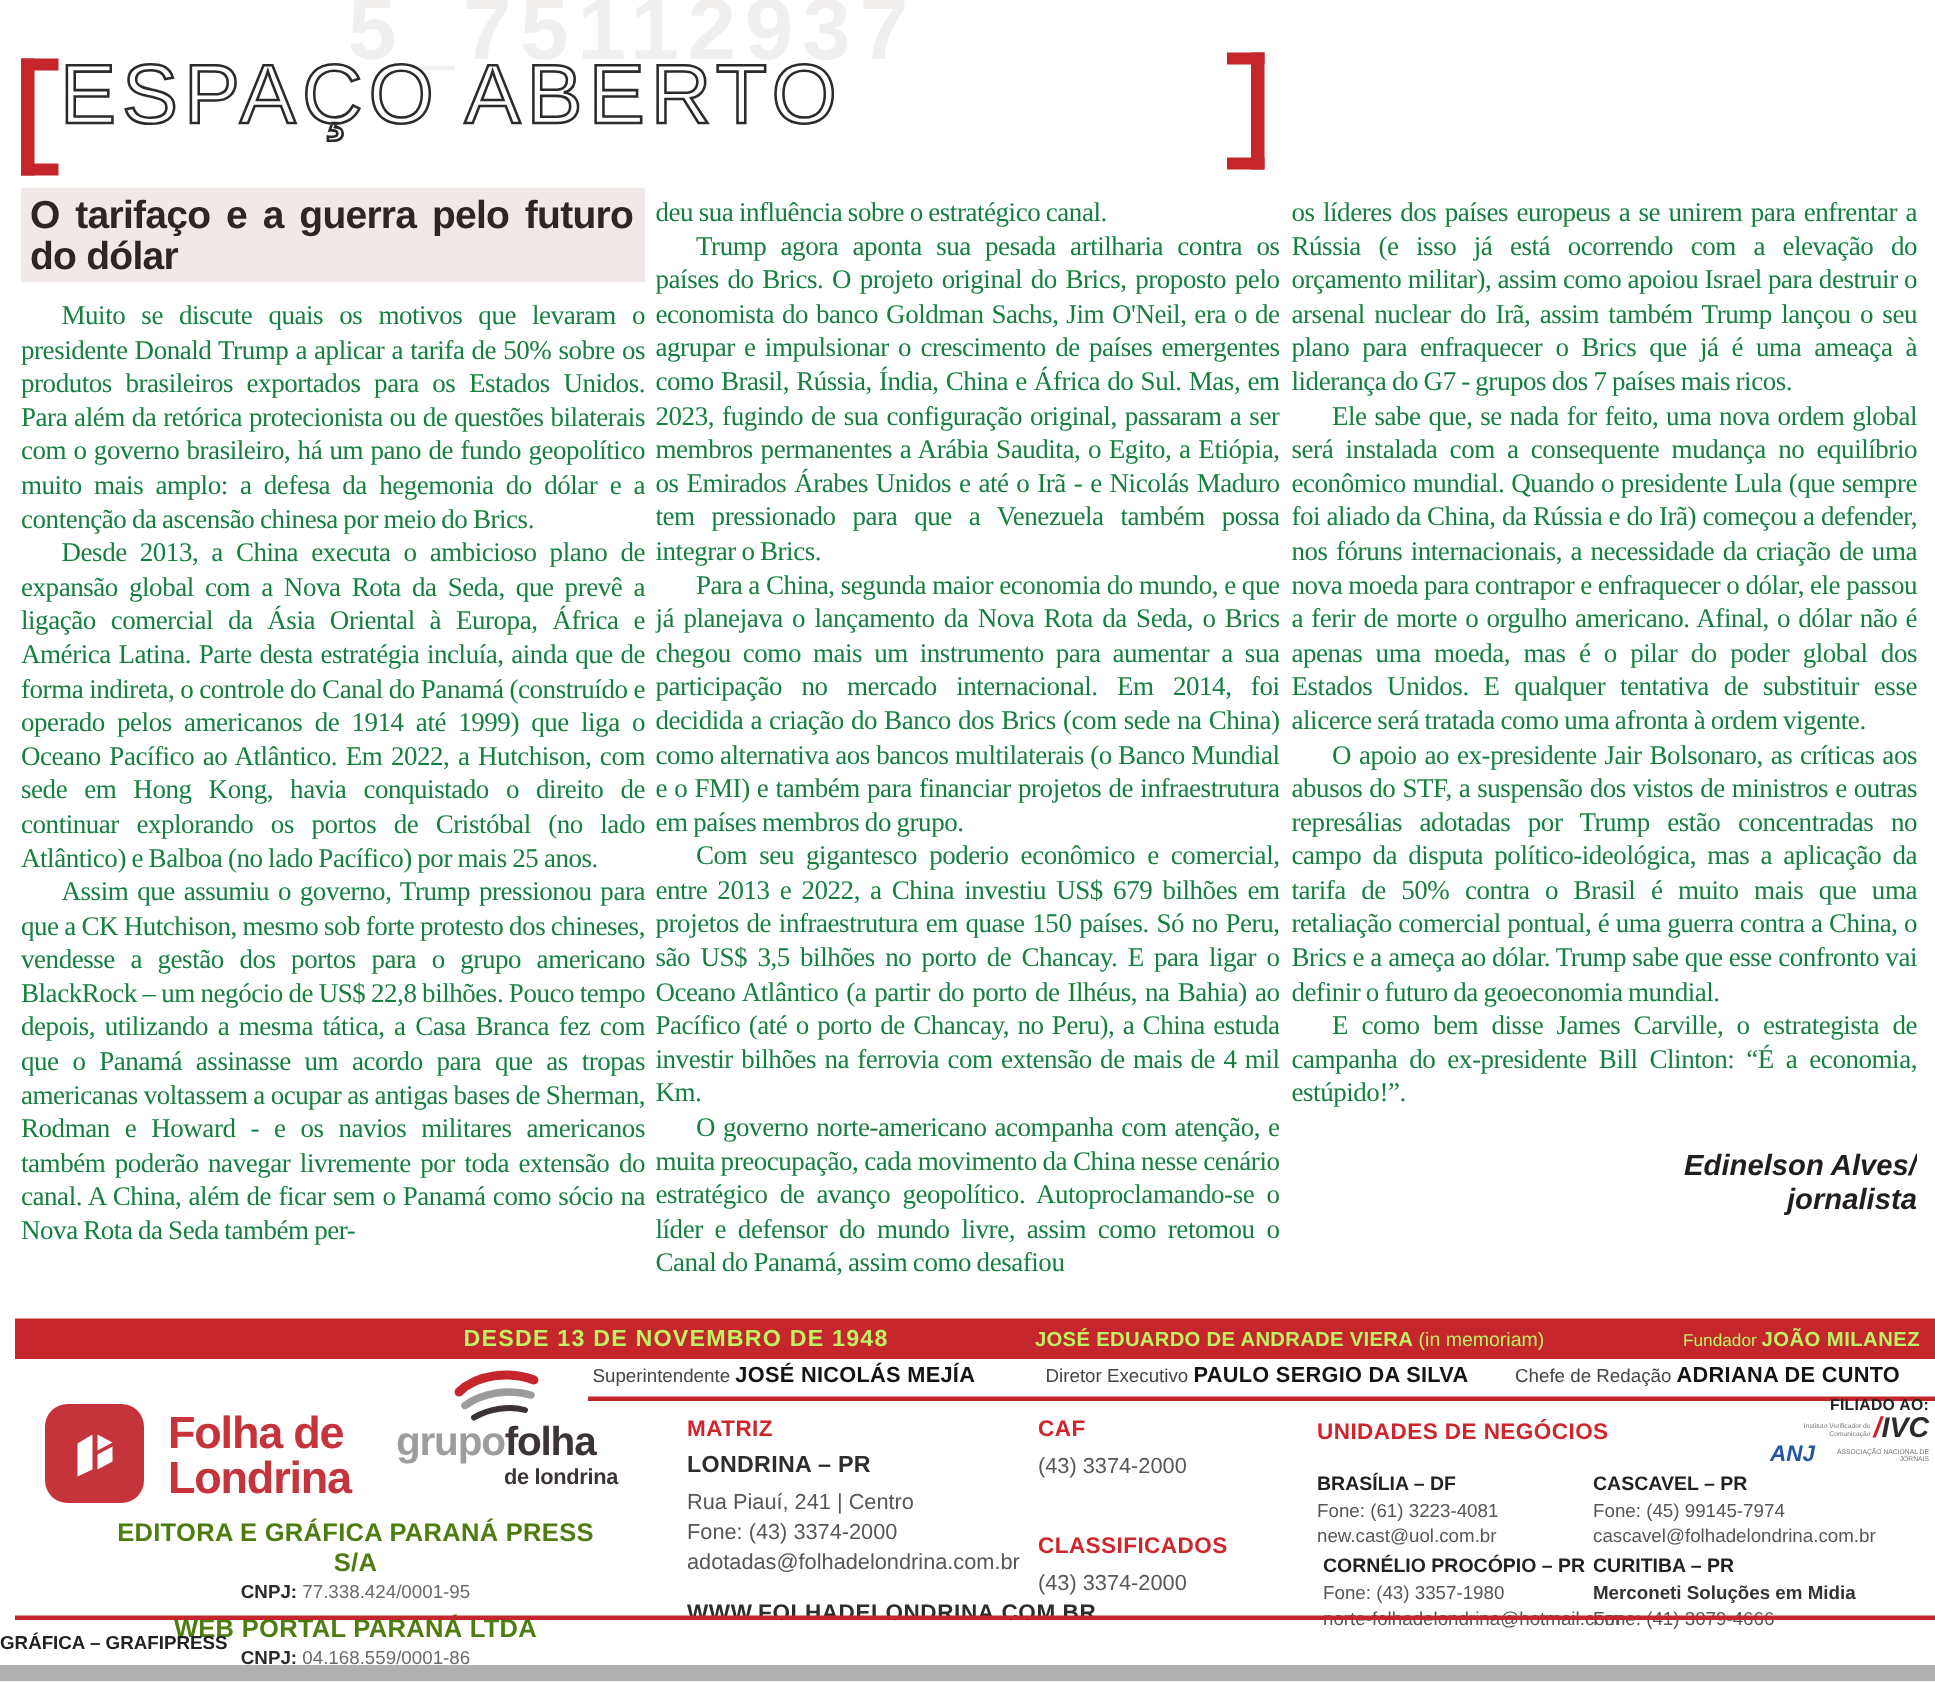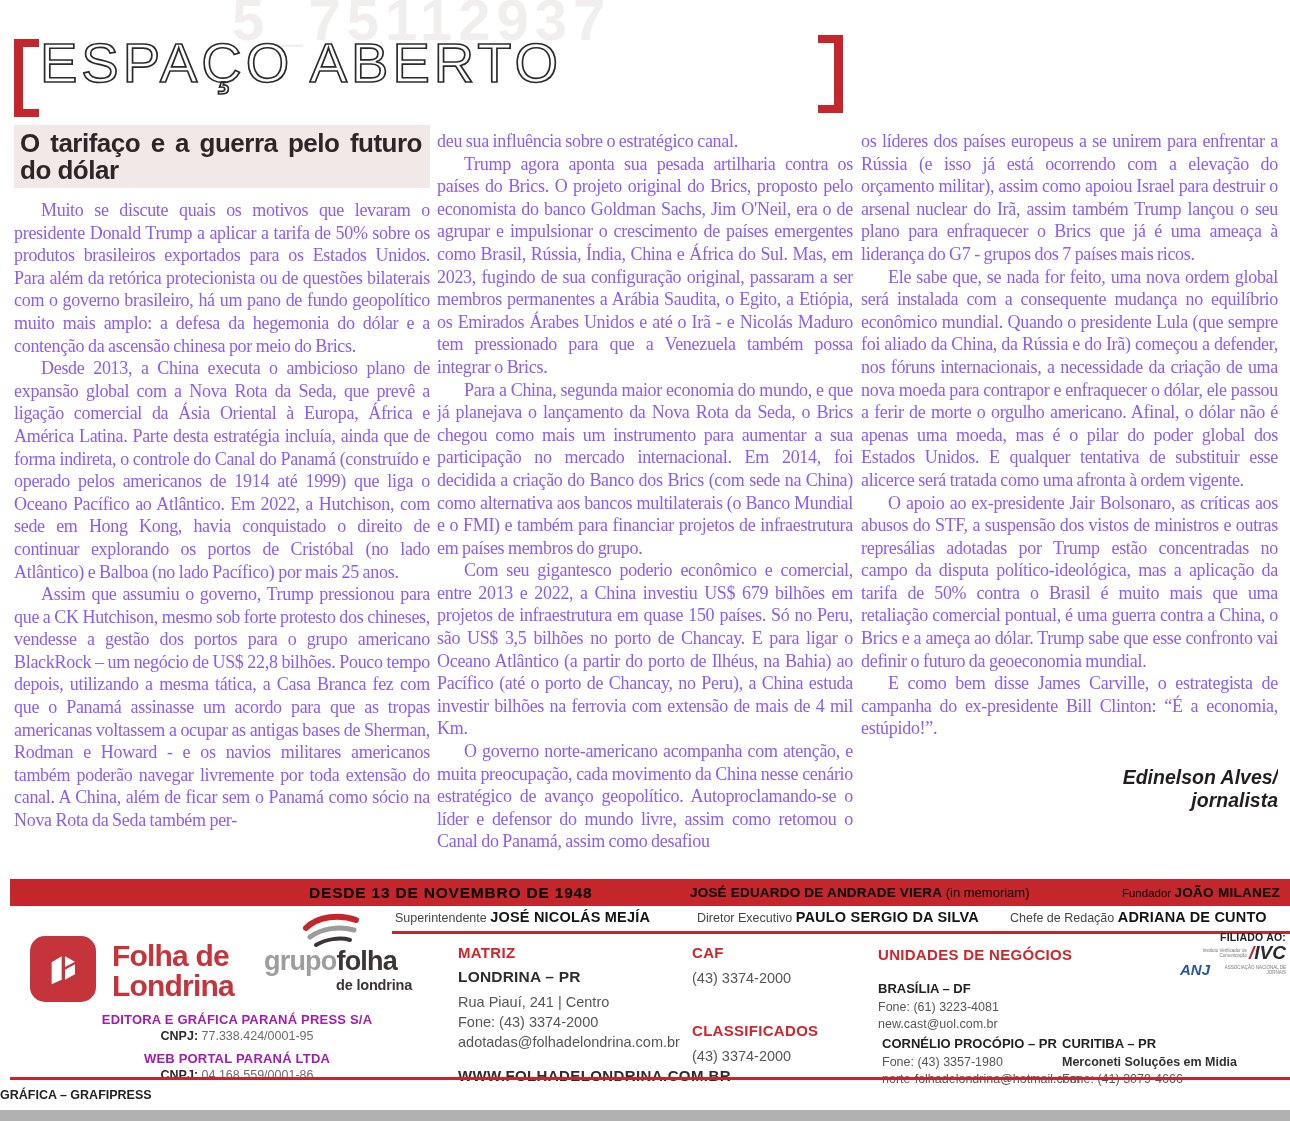--- a/index.html
+++ b/index.html
@@ -18,27 +18,27 @@
 
   
   .col{position:absolute;top:130px;width:416px;height:726px;overflow:hidden;text-align:justify;}
   .col1{left:14px;top:125px;}
   .col2{left:437px;}
   .col3{left:861px;width:417px;}
   .headline{background:#f1e8e8;color:#2e2527;font-weight:800;font-size:26px;line-height:27px;
             letter-spacing:-0.5px;padding:5px 8px 4px 6px;margin:0 0 11px 0;
             font-family:"Liberation Sans","DejaVu Sans",sans-serif;}
   .col p{margin:0;text-indent:27px;font-family:"Liberation Serif","DejaVu Serif",serif;
-         font-size:18px;line-height:22.6px;color:#8b5cf6;letter-spacing:-0.3px;word-spacing:-0.5px;}
+         font-size:18px;line-height:22.6px;color:#15803d;letter-spacing:-0.3px;word-spacing:-0.5px;}
   .col p.noindent{text-indent:0;}
   .byline{margin-top:26px;text-align:right;font-style:italic;font-weight:800;font-size:19.5px;
           line-height:23px;color:#221e1f;}
 
   
-  .redbar{position:absolute;left:10px;top:879px;width:1280px;height:27px;background:#c4262b;color:#000000;}
+  .redbar{position:absolute;left:10px;top:879px;width:1280px;height:27px;background:#c4262b;color:#bef264;}
   .redbar .rb{position:absolute;top:0;height:27px;line-height:27px;white-space:nowrap;}
   .rb-since{left:299px;font-weight:800;font-size:15.5px;letter-spacing:0.8px;}
   .rb-memoriam{left:680px;font-size:13px;}
   .rb-memoriam b{font-weight:800;font-size:13.5px;letter-spacing:0.2px;}
   .rb-founder{right:10px;font-size:11.5px;}
   .rb-founder b{font-weight:800;font-size:13.5px;letter-spacing:0.3px;}
 
   .staff{position:absolute;top:908px;height:22px;white-space:nowrap;}
   .staff .role{font-size:12.5px;color:#454545;}
   .staff .name{font-weight:800;font-size:14.5px;color:#141414;letter-spacing:0.2px;}
@@ -49,21 +49,21 @@
                border-radius:15px;display:flex;align-items:center;justify-content:center;}
   .folha-name{position:absolute;left:112px;top:941px;font-size:30px;line-height:30px;font-weight:800;
               color:#c5333b;letter-spacing:-0.8px;}
   .grupo-swoosh{position:absolute;left:300px;top:912px;}
   .grupo-name{position:absolute;left:264px;top:948px;width:148px;font-size:27px;font-weight:800;
               letter-spacing:-0.8px;line-height:27px;white-space:nowrap;}
   .grupo-name .g1{color:#9d9d9d;} .grupo-name .g2{color:#3c3335;}
   .grupo-sub{position:absolute;left:264px;top:977px;width:148px;text-align:right;font-size:14.5px;
              font-weight:800;color:#3c3335;letter-spacing:-0.2px;}
   .company{position:absolute;left:66px;top:1012px;width:342px;text-align:center;}
-  .company .c-name{font-weight:800;font-size:13px;color:#a21caf;letter-spacing:0.2px;}
+  .company .c-name{font-weight:800;font-size:17px;color:#4d7c0f;letter-spacing:0.2px;}
   .company .c-cnpj{font-size:12.5px;color:#6b6b6b;margin:2px 0 8px 0;}
   .company .c-cnpj b{color:#2b2b2b;font-weight:800;}
 
   .fcol{position:absolute;top:944px;}
   .fcol .f-title{color:#cf262c;font-weight:800;font-size:15px;letter-spacing:0.3px;margin-bottom:7px;}
   .fcol .f-strong{font-weight:800;font-size:15.5px;color:#2d2d2d;letter-spacing:0.2px;margin-bottom:6px;}
   .fcol .f-line{font-size:14.5px;color:#565656;line-height:20px;}
   .matriz{left:458px;width:230px;}
   .matriz .f-www{font-weight:800;font-size:15px;color:#2d2d2d;letter-spacing:0.4px;margin-top:15px;}
   .caf{left:692px;width:180px;}
@@ -187,20 +187,25 @@
   </div>
 
   <div class="fcol unidades">
     <div class="f-title">UNIDADES DE NEGÓCIOS</div>
   </div>
   <div class="un-item un-0">
     <div class="u-city">BRASÍLIA – DF</div>
     <div class="u-line">Fone: (61) 3223-4081</div>
     <div class="u-line">new.cast@uol.com.br</div>
   </div>
+  <div class="un-item un-1">
+    <div class="u-city">CASCAVEL – PR</div>
+    <div class="u-line">Fone: (45) 99145-7974</div>
+    <div class="u-line">cascavel@folhadelondrina.com.br</div>
+  </div>
   <div class="un-item un-2">
     <div class="u-city">CORNÉLIO PROCÓPIO – PR</div>
     <div class="u-line">Fone: (43) 3357-1980</div>
     <div class="u-line">norte-folhadelondrina@hotmail.com</div>
   </div>
   <div class="un-item un-3">
     <div class="u-city">CURITIBA – PR</div>
     <div class="u-line u-bold">Merconeti Soluções em Midia</div>
     <div class="u-line">Fone: (41) 3079-4666</div>
   </div>

